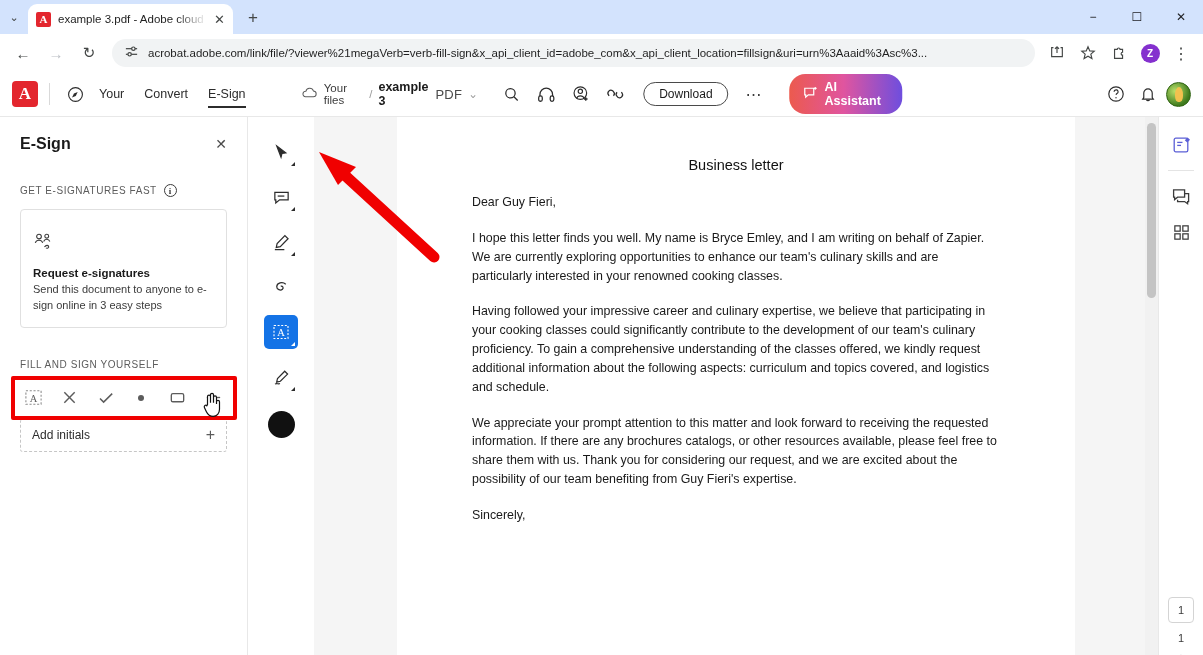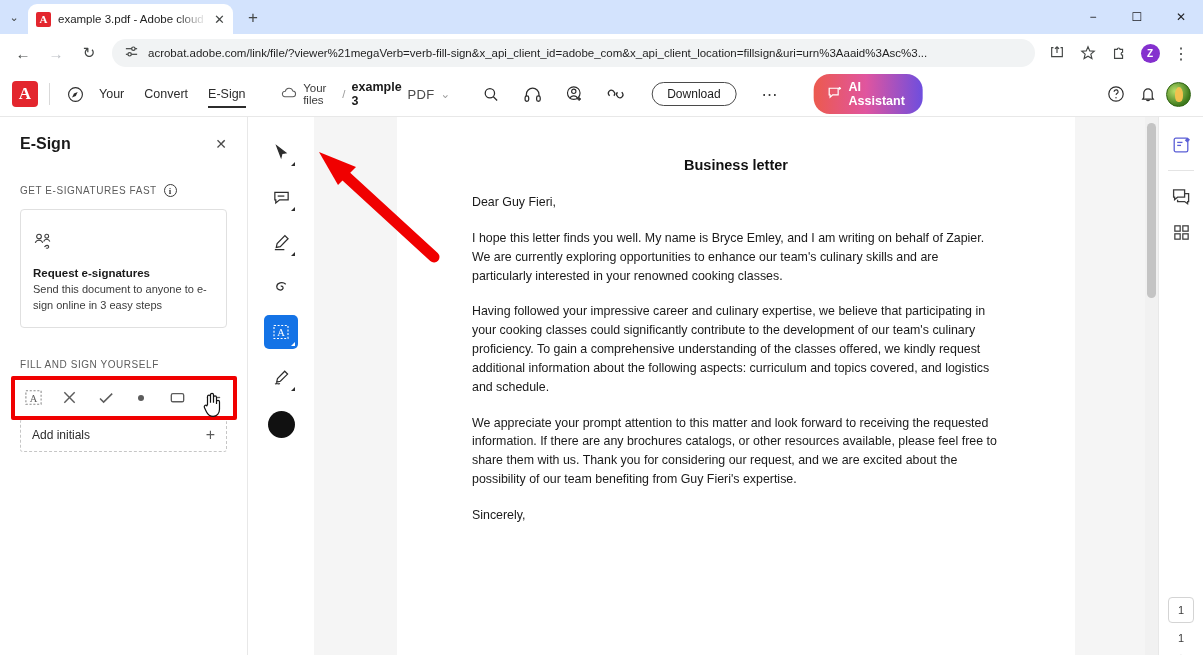--- a/index.html
+++ b/index.html
@@ -94,21 +94,21 @@
   }
   .menu-item {
     font-size: 12.5px; color: #2c2c2c; padding: 5px 10px; position: relative;
   }
   .menu-item.active::after {
     content: ""; position: absolute; left: 10px; right: 10px; bottom: -2px;
     height: 2px; background: #2c2c2c;
   }
   .center-group {
     position: absolute; left: 50%; transform: translateX(-50%);
-    display: flex; align-items: center; gap: 17px;
+    display: flex; align-items: center; gap: 9px;
   }
   .breadcrumb { display: flex; align-items: center; gap: 6px; margin-right: 12px; }
   .bc-files { font-size: 11.5px; color: #3b3b3b; }
   .bc-sep { font-size: 11.5px; color: #9a9a9a; }
   .bc-name { font-size: 12.5px; color: #1a1a1a; font-weight: bold; }
   .bc-ext { font-size: 13px; color: #4a4a4a; letter-spacing: .3px; }
   .dl-btn {
     border: 1.4px solid #4a4a4a; border-radius: 15px; padding: 4px 15px;
     font-size: 12px; color: #1a1a1a; font-weight: normal; margin-left: 6px;
   }
@@ -204,21 +204,21 @@
   
   .viewer {
     flex: 1; background: #f5f5f5; position: relative; overflow: hidden;
     display: flex; justify-content: center;
   }
   .page {
     width: 678px; background: #fff; height: 100%;
     padding: 40px 75px 0 75px;
   }
   .doc-title {
-    text-align: center; font-size: 14.5px; font-weight: bold; color: #111;
+    text-align: center; font-size: 14.5px; font-weight: normal; color: #111;
     margin-bottom: 20px; font-family: "Liberation Sans", sans-serif;
   }
   .doc-p {
     font-size: 12.4px; line-height: 1.52; color: #1a1a1a; margin-bottom: 17px;
   }
   .scrollbar-track {
     position: absolute; right: 0; top: 0; width: 13px; height: 100%;
     background: #f1f1f1;
   }
   .scrollbar-thumb {

